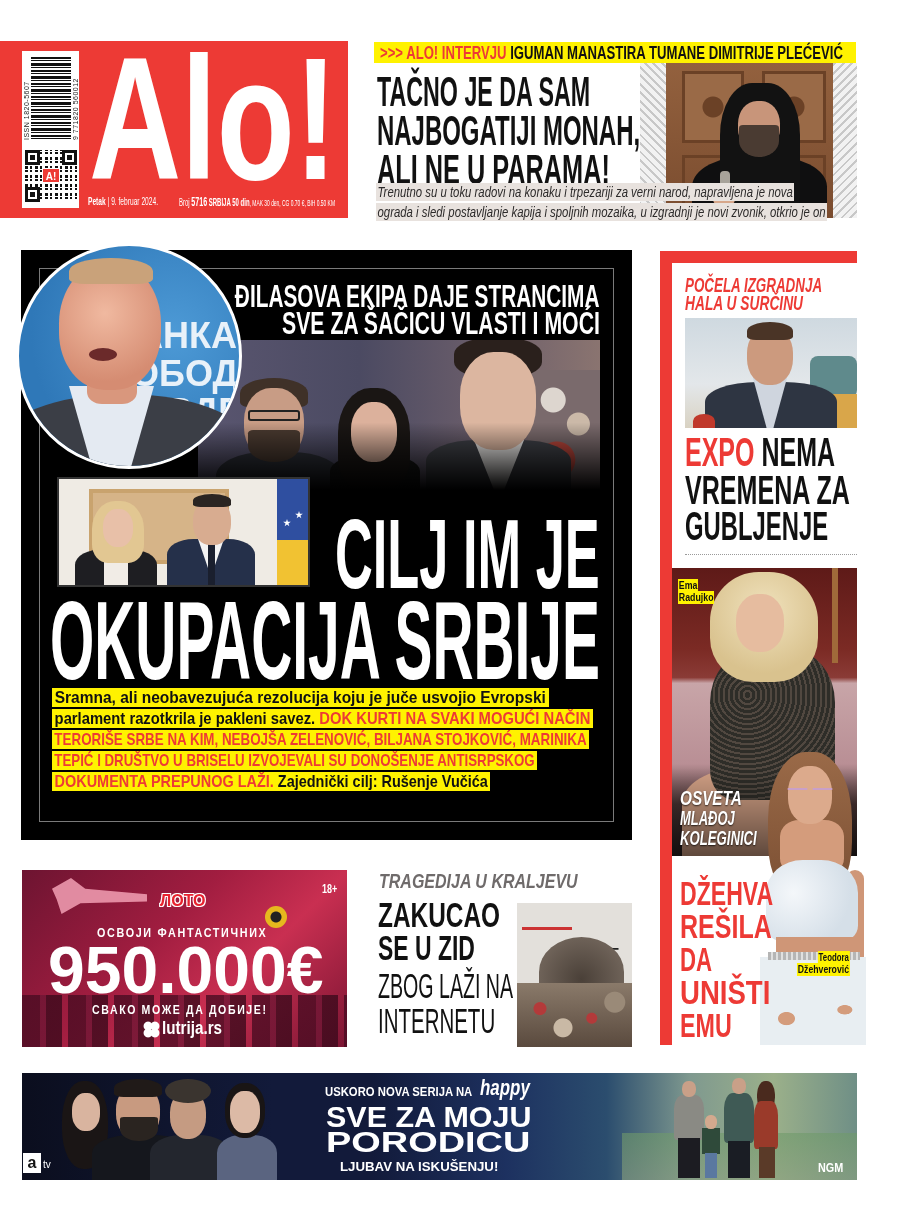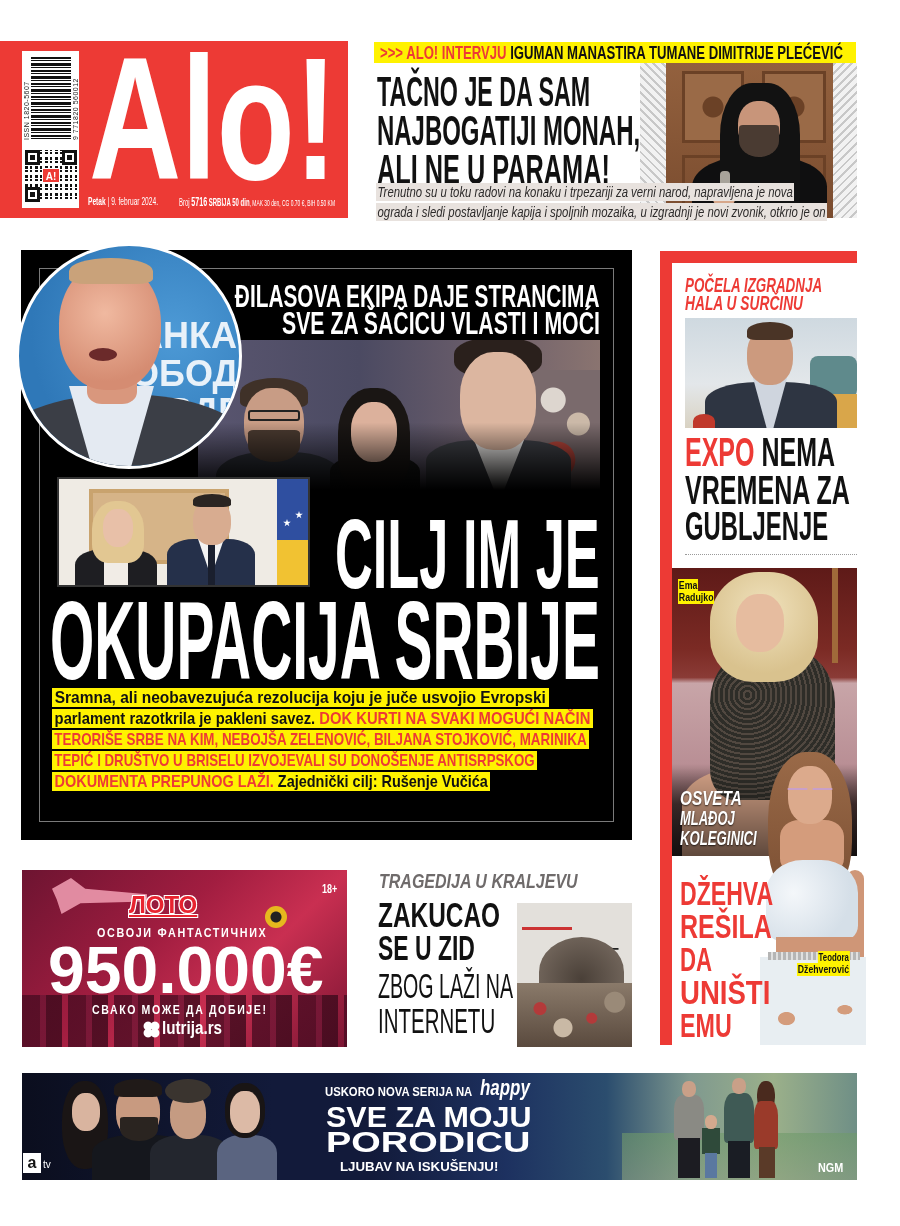--- a/index.html
+++ b/index.html
@@ -209,21 +209,21 @@
   <div class="t red" style="left: 20px; top: 757px; font-size: 34px; transform: scaleX(0.684211);">EMU</div>
 
   <div class="t r lbl" style="right: 15px; top: 700px; font-size: 11px; line-height: 12px; height: 12px; transform: scaleX(0.711111);">Teodora</div>
   <div class="t r lbl" style="right: 15px; top: 712px; font-size: 11px; line-height: 13px; height: 13px; transform: scaleX(0.791045);">Džehverović</div>
 </section>
 
 <section class="abs ph" style="left:22px;top:870px;width:325px;height:177px;background:linear-gradient(135deg,#6d1431 0%,var(--lotto_bg) 40%,#c92f51 65%,#7c1533 100%);">
   <div class="p" style="left:30px;top:8px;width:95px;height:36px;background:#f2a0b4;clip-path:polygon(0 30%,20% 0,35% 30%,100% 45%,100% 65%,30% 70%,10% 100%,5% 60%);opacity:.85;"></div>
   <div class="p" style="left:243px;top:36px;width:22px;height:22px;border-radius:50%;background:radial-gradient(circle,#222 0 5px,#e6b81e 6px);"></div>
   <div class="p" style="left:0;top:125px;width:325px;height:52px;background:repeating-linear-gradient(90deg,#4a0c22 0 18px,#6e1634 18px 24px,#3c0a1c 24px 40px,transparent 40px 46px);opacity:.8;"></div>
-  <div class="t" style="left: 107px; top: 23px; font-size: 24px; color: rgb(232, 35, 47); text-shadow: rgb(255, 255, 255) 1px 1px 0px, rgb(255, 255, 255) -1px -1px 0px, rgb(255, 255, 255) 1px -1px 0px, rgb(255, 255, 255) -1px 1px 0px; transform: scaleX(1); text-decoration: underline;">ЛОТО</div>
+  <div class="t" style="left: 138px; top: 23px; font-size: 16px; color: rgb(232, 35, 47); text-shadow: rgb(255, 255, 255) 1px 1px 0px, rgb(255, 255, 255) -1px -1px 0px, rgb(255, 255, 255) 1px -1px 0px, rgb(255, 255, 255) -1px 1px 0px; transform: scaleX(1);">ЛОТО</div>
   <div class="t" style="left: 300px; top: 13px; font-size: 12px; color: rgb(255, 255, 255); transform: scaleX(0.75);">18+</div>
   <div class="t" style="left: 75px; top: 56px; font-size: 13px; color: rgb(255, 255, 255); letter-spacing: 2px; transform: scaleX(0.829268);">ОСВОЈИ ФАНТАСТИЧНИХ</div>
   <div class="t" style="left: 26px; top: 66px; font-size: 67px; color: rgb(255, 255, 255); transform: scaleX(0.985663);">950.000€</div>
   <div class="t" style="left: 70px; top: 133px; font-size: 13px; color: rgb(255, 255, 255); letter-spacing: 2px; transform: scaleX(0.81106);">СВАКО МОЖЕ ДА ДОБИЈЕ!</div>
   <div class="p" style="left:121px;top:151px;width:17px;height:17px;background:radial-gradient(circle at 30% 30%,#fff 0 4px,transparent 5px),radial-gradient(circle at 70% 30%,#fff 0 4px,transparent 5px),radial-gradient(circle at 30% 70%,#fff 0 4px,transparent 5px),radial-gradient(circle at 70% 70%,#fff 0 4px,transparent 5px);"></div>
   <div class="t" style="left: 140px; top: 149px; font-size: 18px; color: rgb(255, 255, 255); transform: scaleX(0.84507);">lutrija.rs</div>
 </section>
 
 <section class="abs" style="left:365px;top:860px;width:270px;height:190px;">
   <div class="t it" style="left: 14px; top: 10px; font-size: 21px; color: var(--kicker_gray); transform: scaleX(0.762452);">TRAGEDIJA U KRALJEVU</div>

